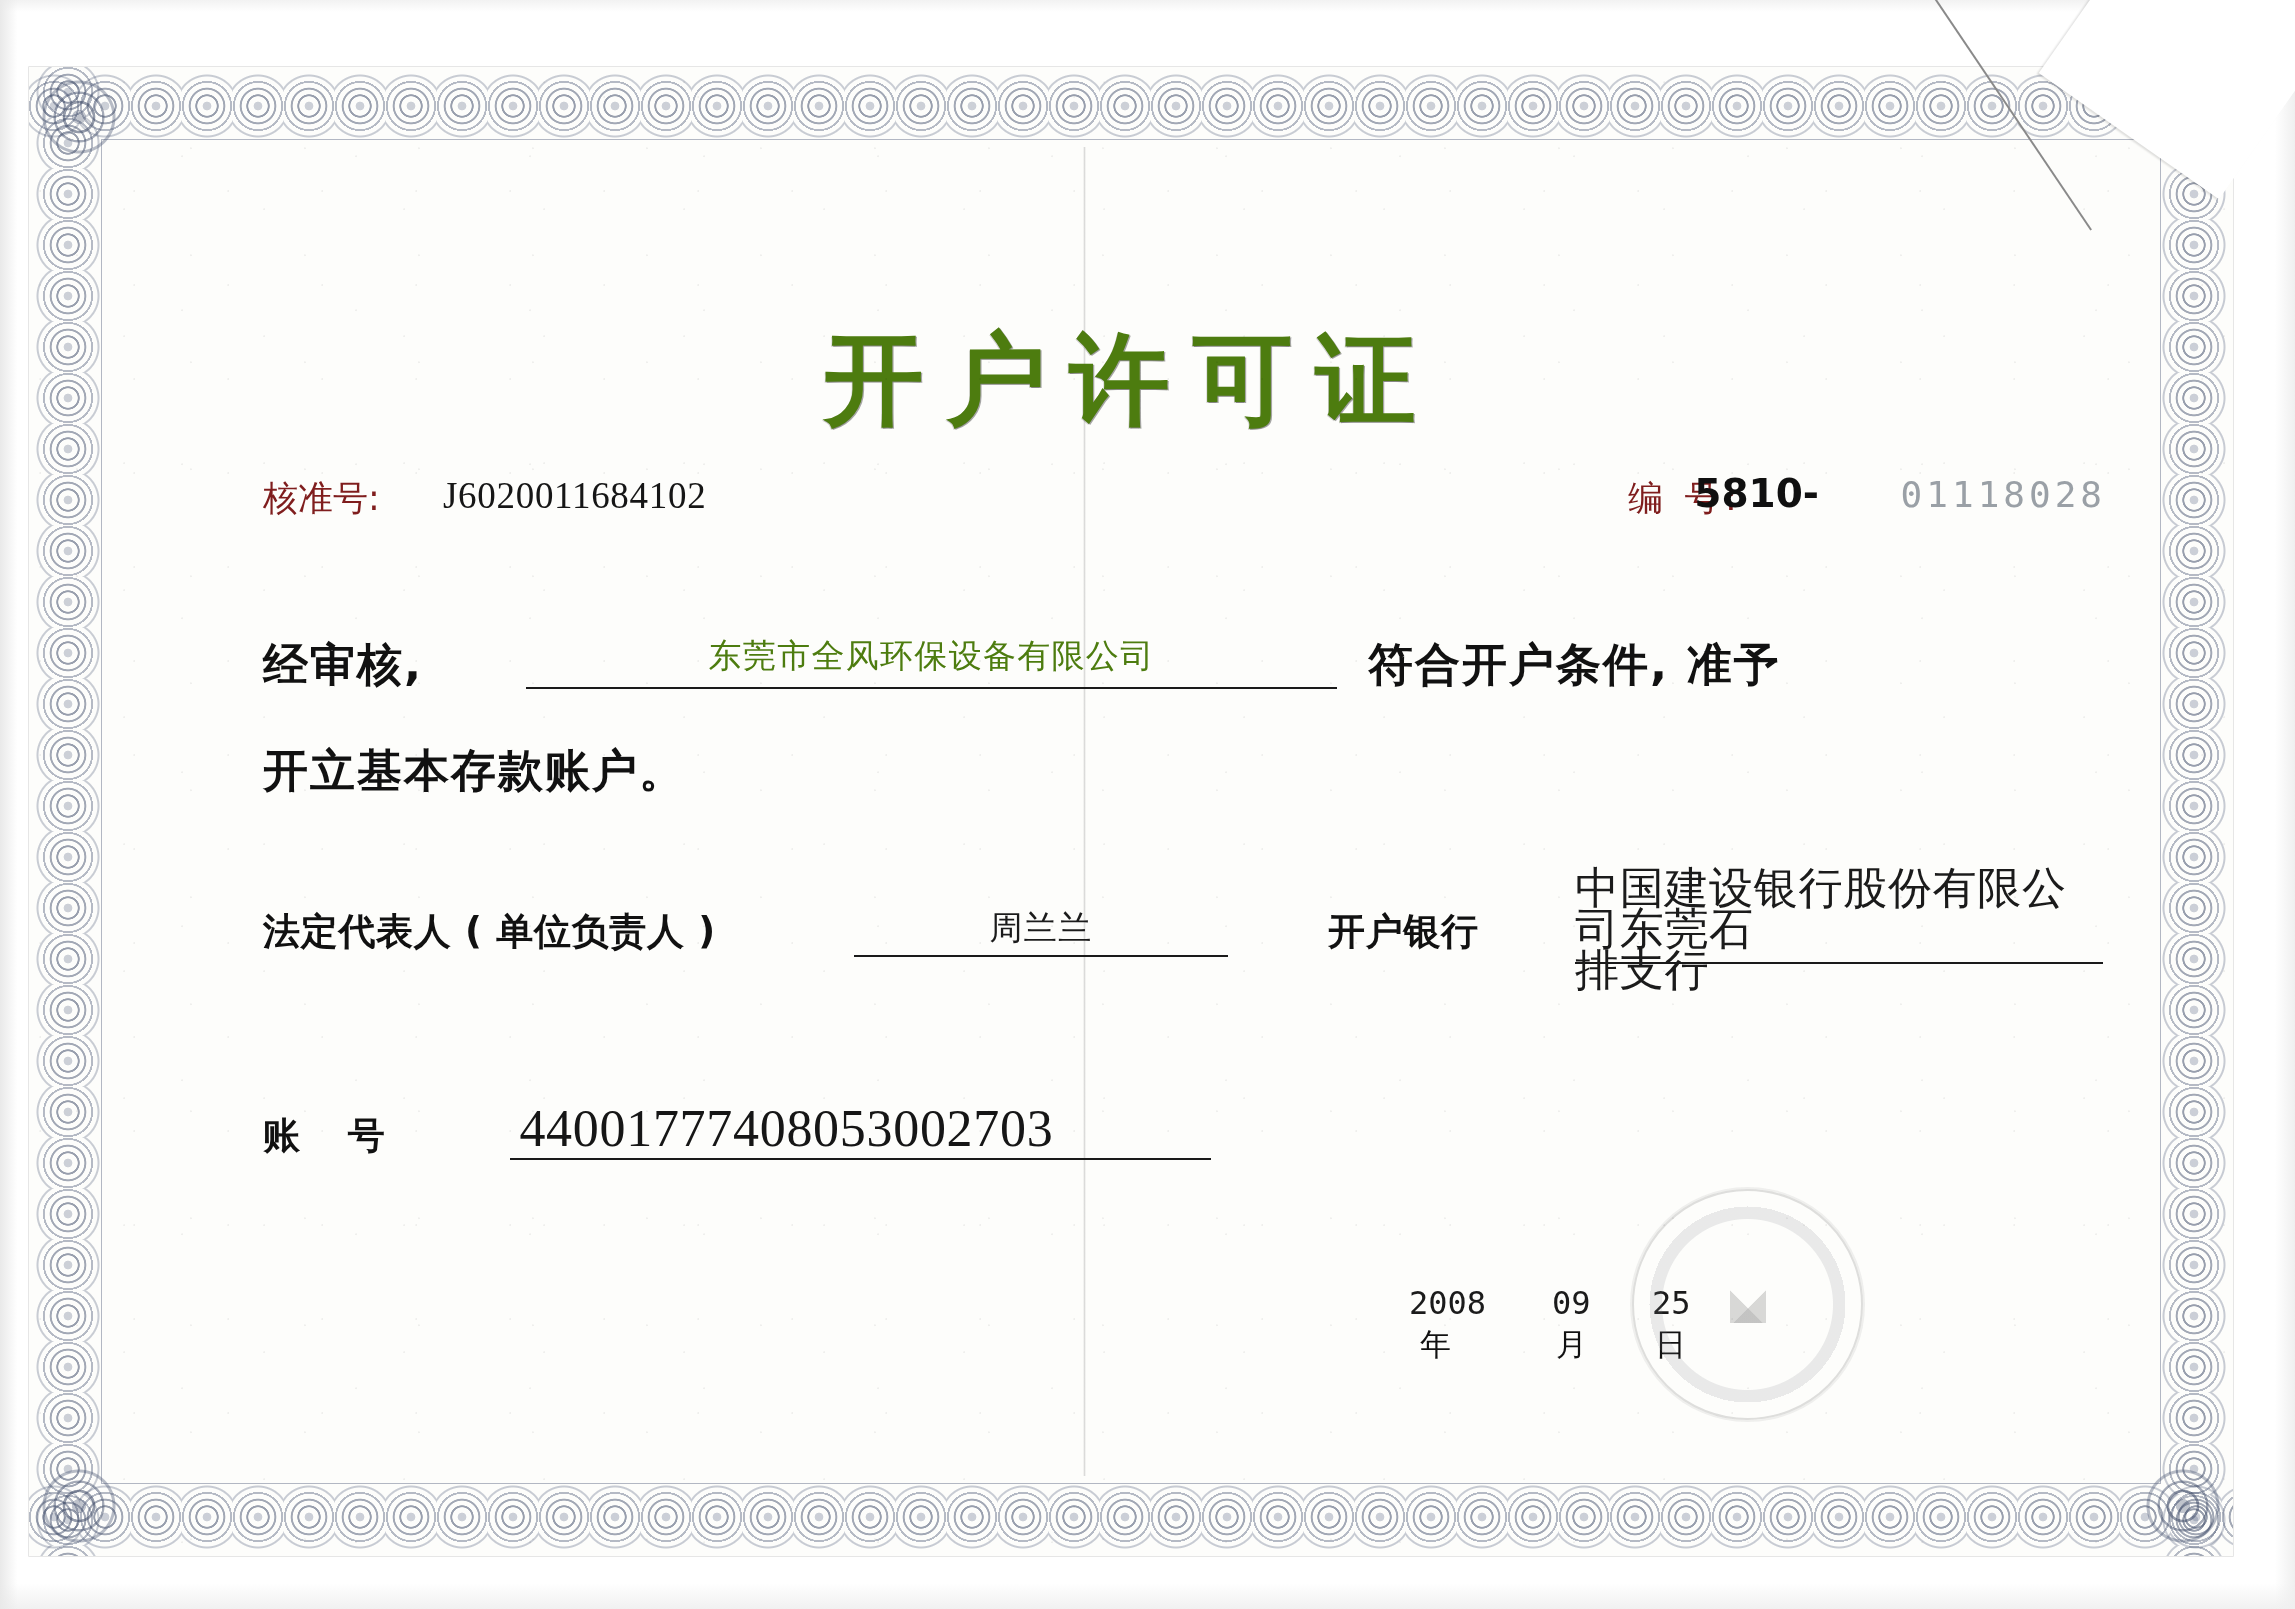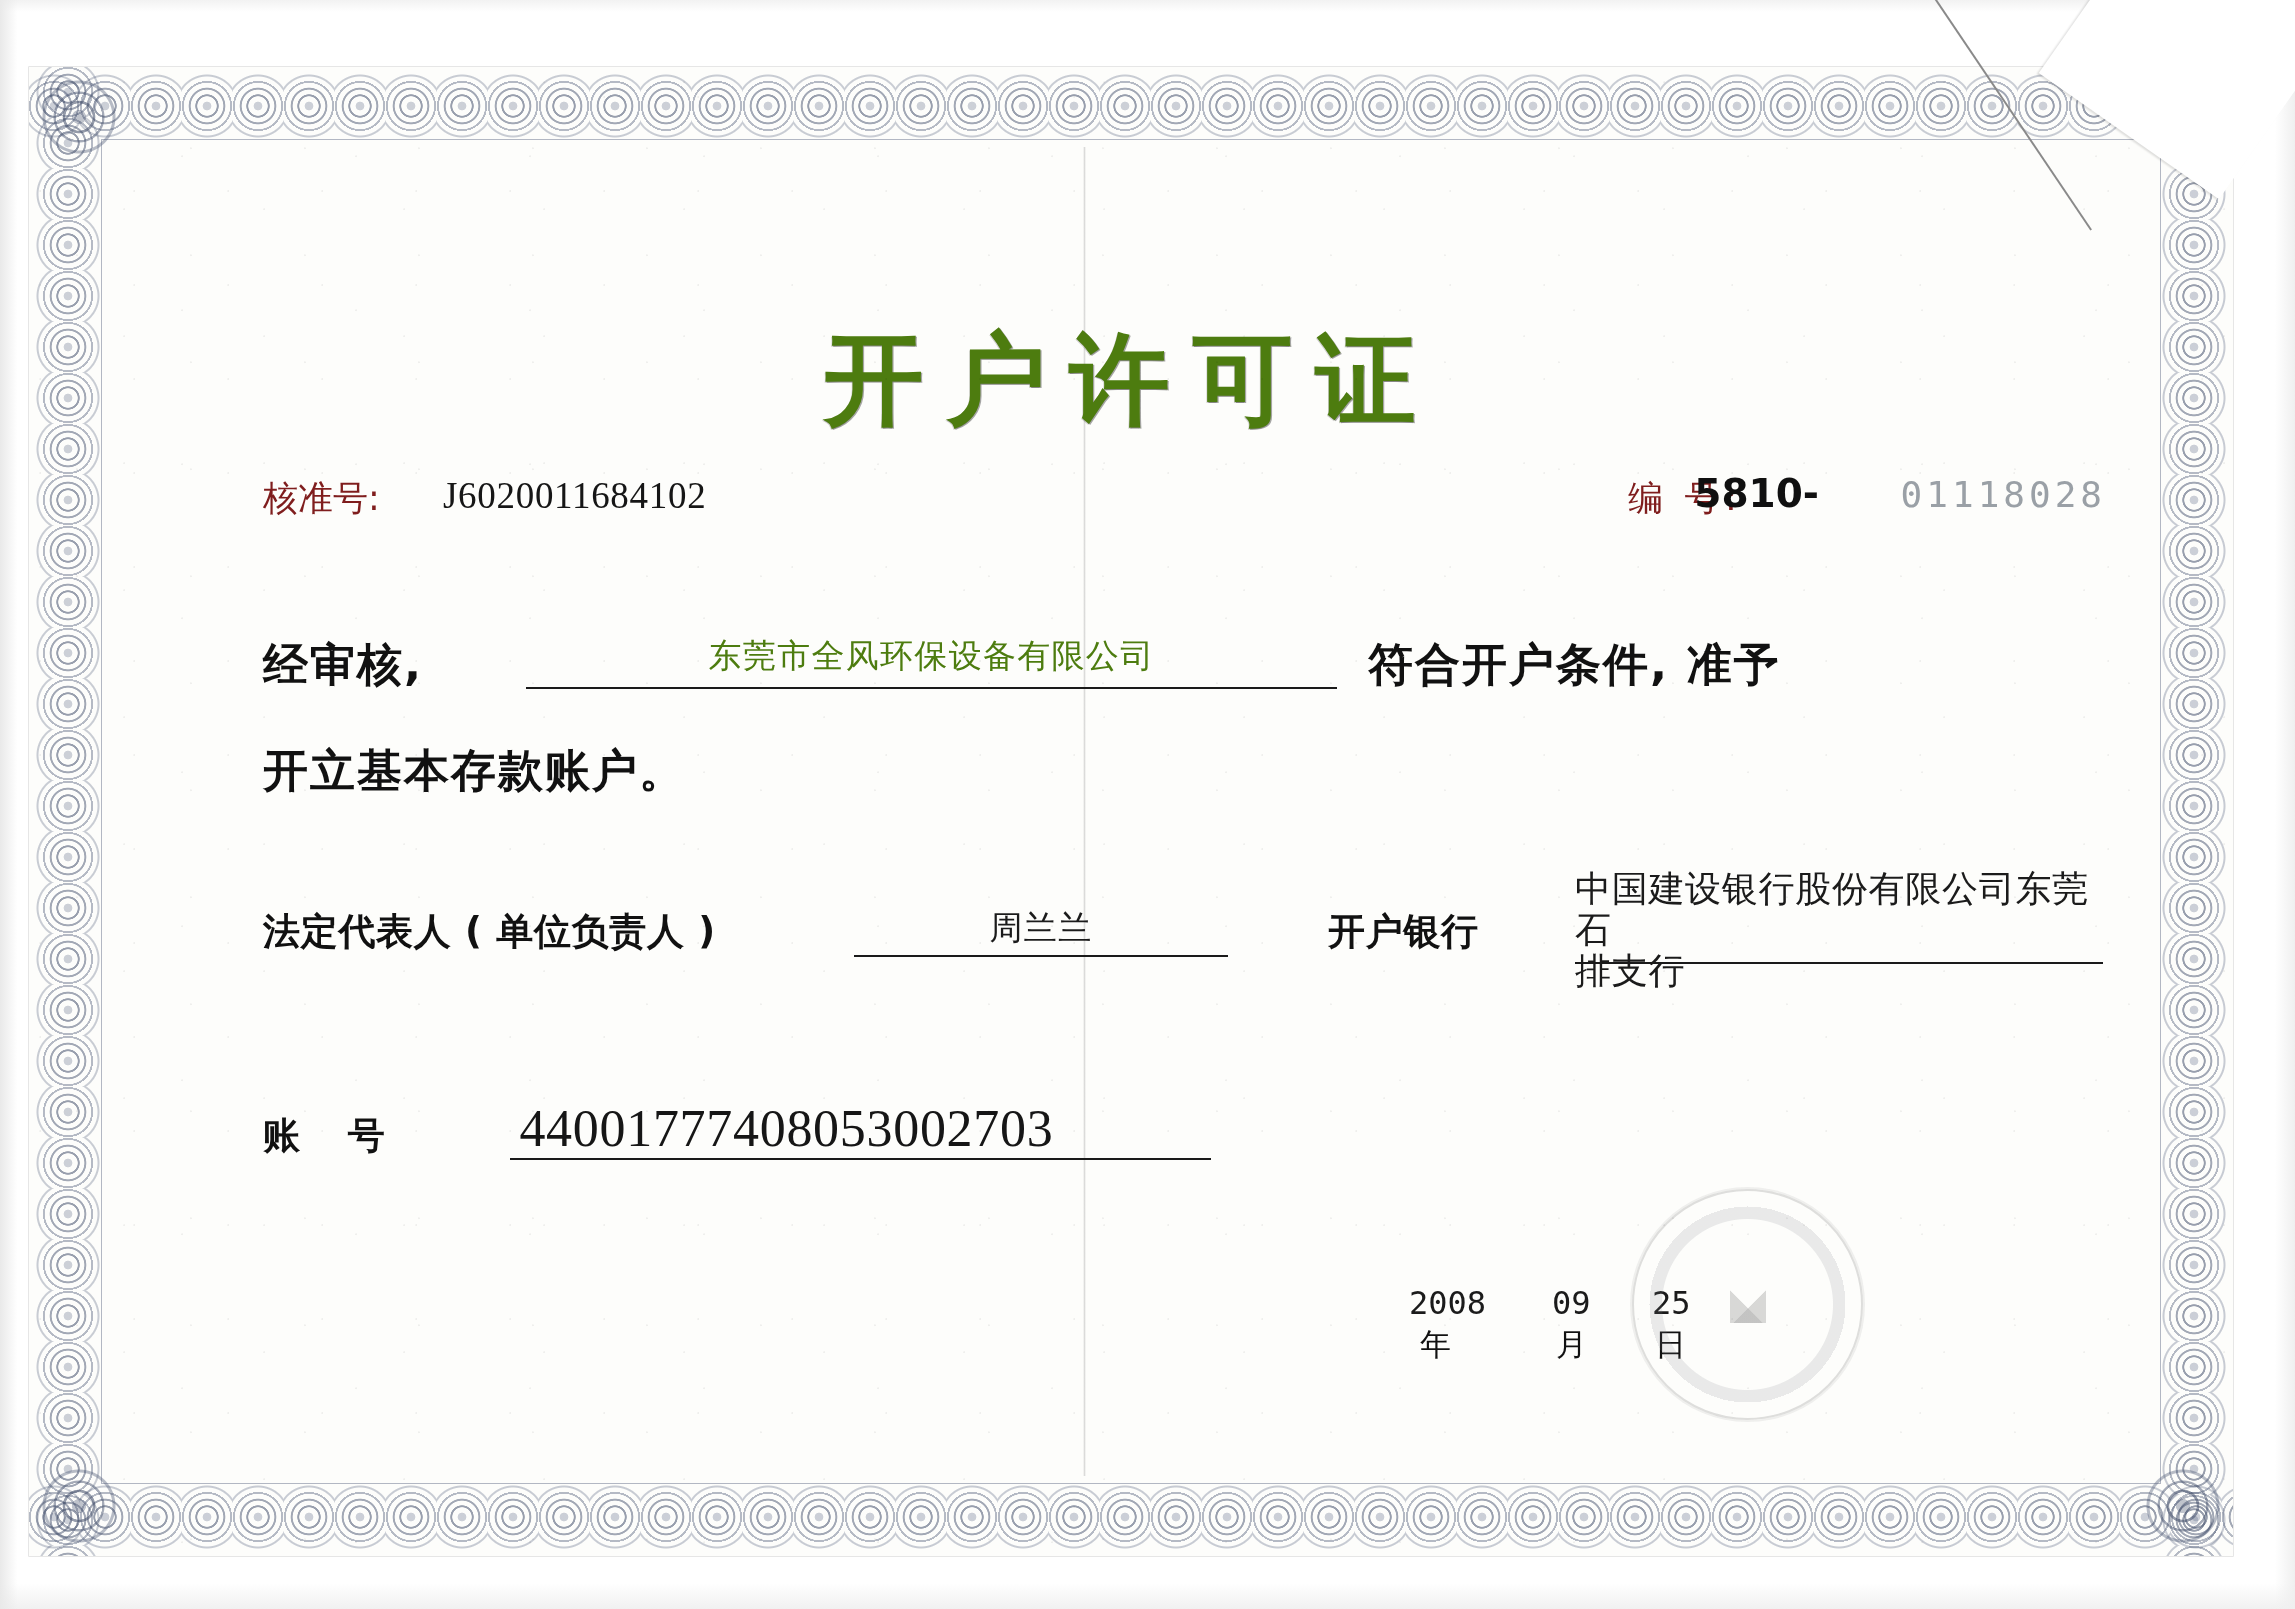--- a/index.html
+++ b/index.html
@@ -288,22 +288,22 @@
   }
   .fill-bank {
     position: absolute;
     left: 1446px; top: -27px;
     width: 528px;
     height: 94px;
     border-bottom: 2.7px solid #1a1a1a;
   }
   .fill-bank span {
     display: block;
-    font-family: Liberation Sans, sans-serif;
-    font-size: 36px;
+    font-family: Liberation Serif, serif;
+    font-size: 44px;
     color: #1b1b1b;
     line-height: 41px;
     letter-spacing: 0.7px;
   }
 
   .row-account {
     position: absolute;
     left: 0;
     top: 935px;
     width: 2004px;

